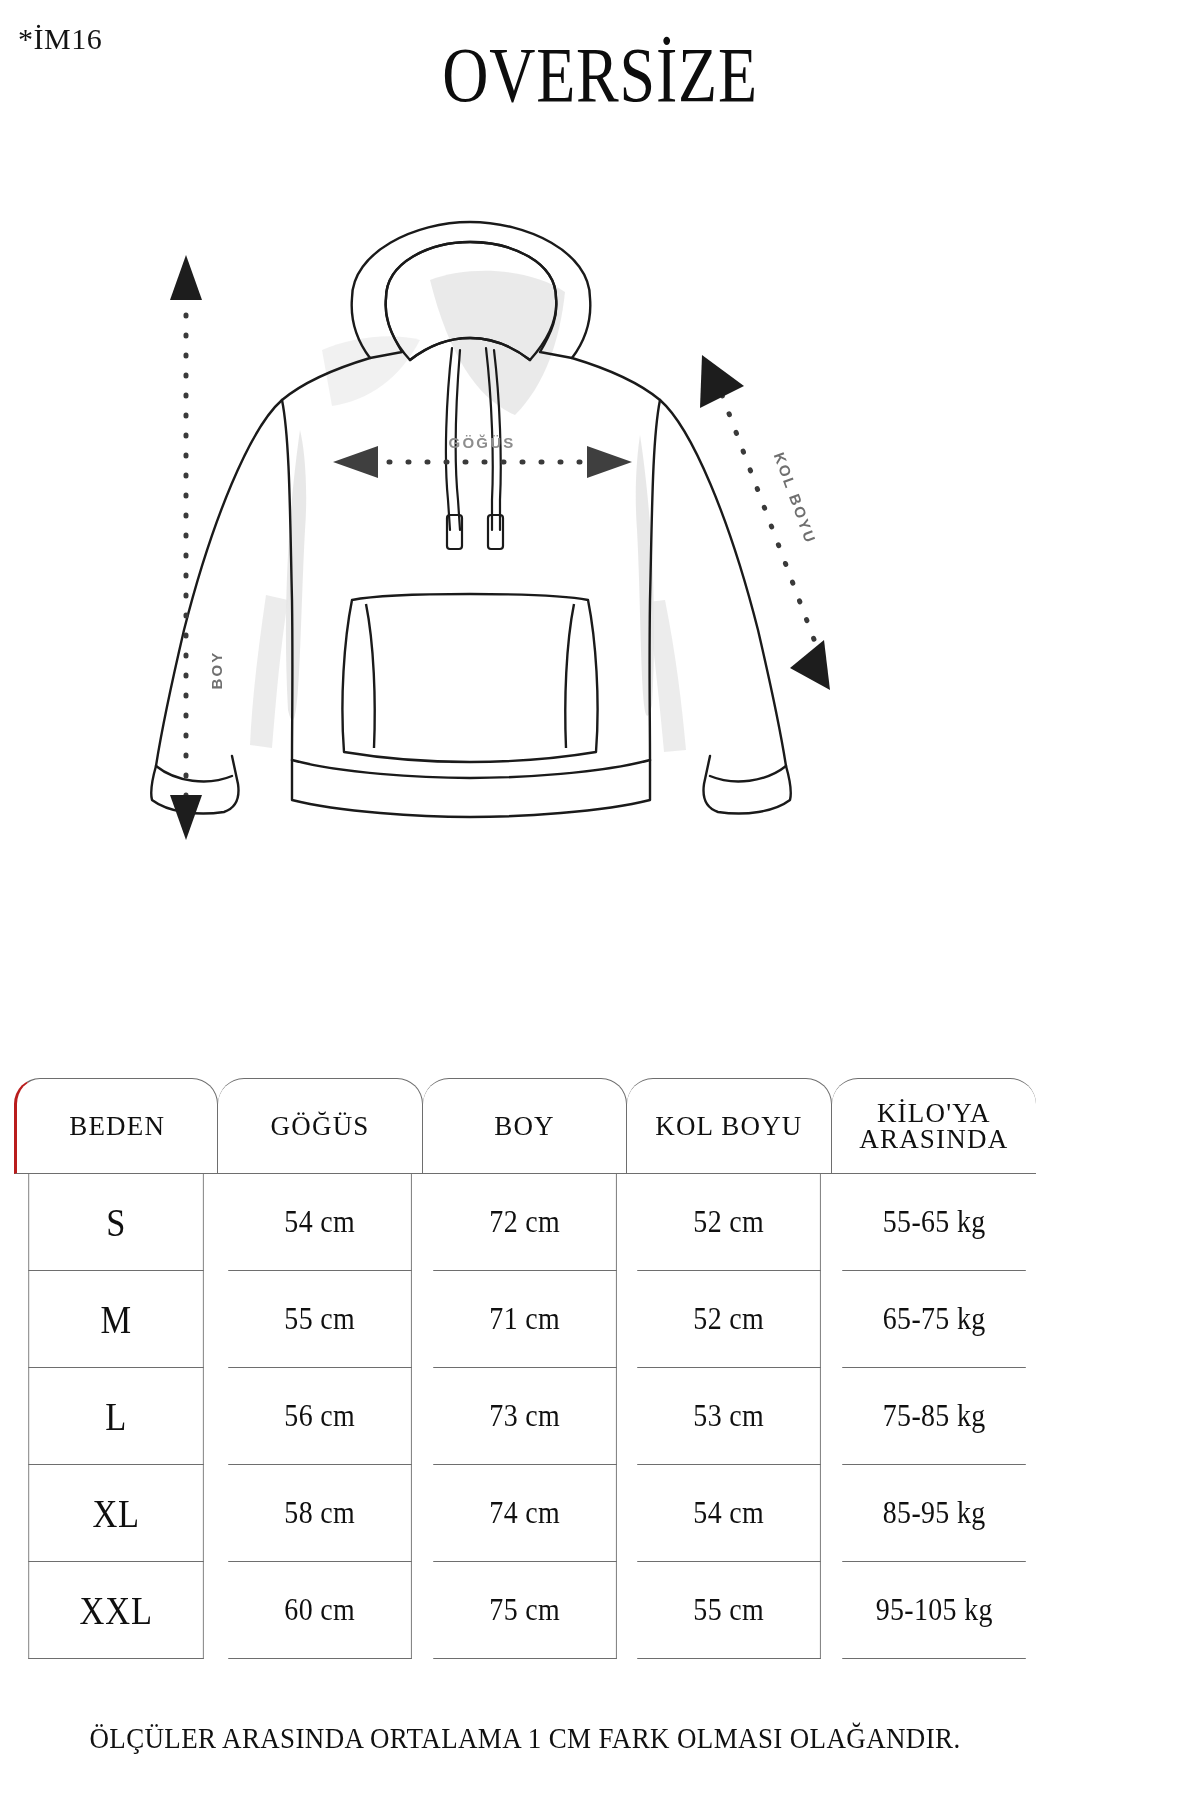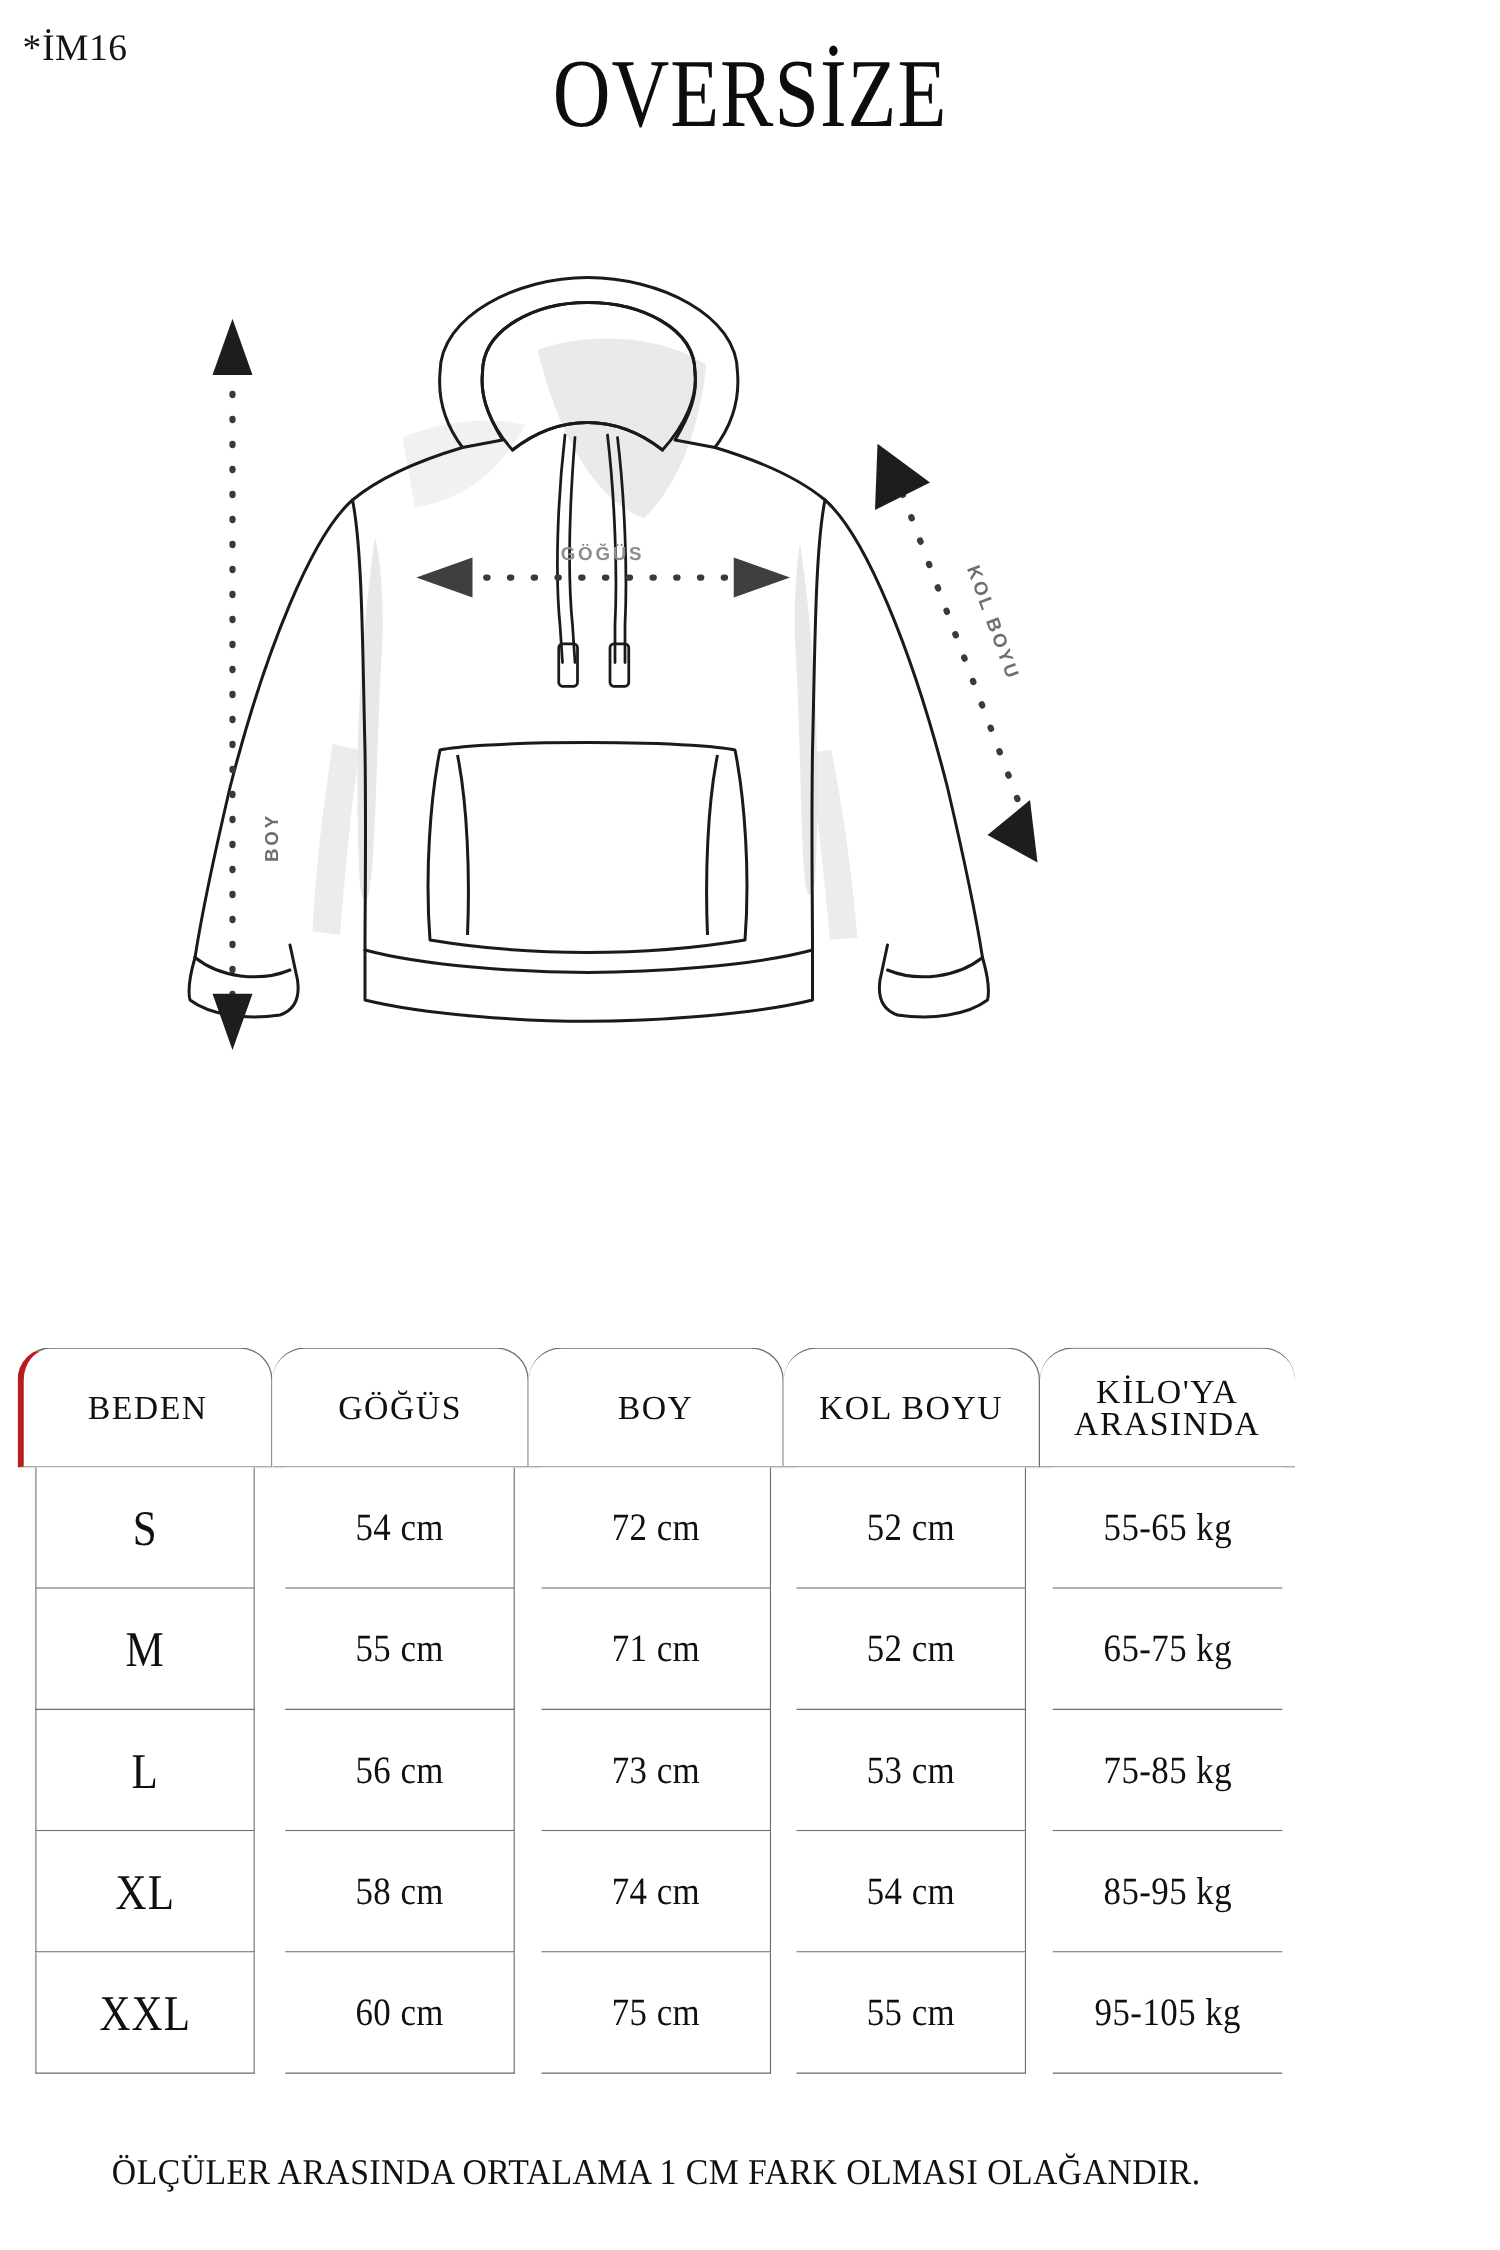--- a/index.html
+++ b/index.html
@@ -86,21 +86,21 @@
   .size-table tr > *:last-child { border-right: 0; }
 
   .size-table thead th {
     height: 92px;
     font-weight: 400;
     font-size: 27px;
     letter-spacing: 1.2px;
     border-top: 1px solid #6e6e6e;
     position: relative;
   }
-  .size-table thead th:first-child { border-left: 5px solid #b91c1c; }
+  .size-table thead th:first-child { border-left: 3px solid #b91c1c; }
   .size-table tbody td:first-child { border-left: 1px solid #6e6e6e; }
 
   
   .size-table thead th {
     border-top-left-radius: 26px;
     border-top-right-radius: 26px;
   }
 
   .hdr-two-line {
     font-size: 21px;

